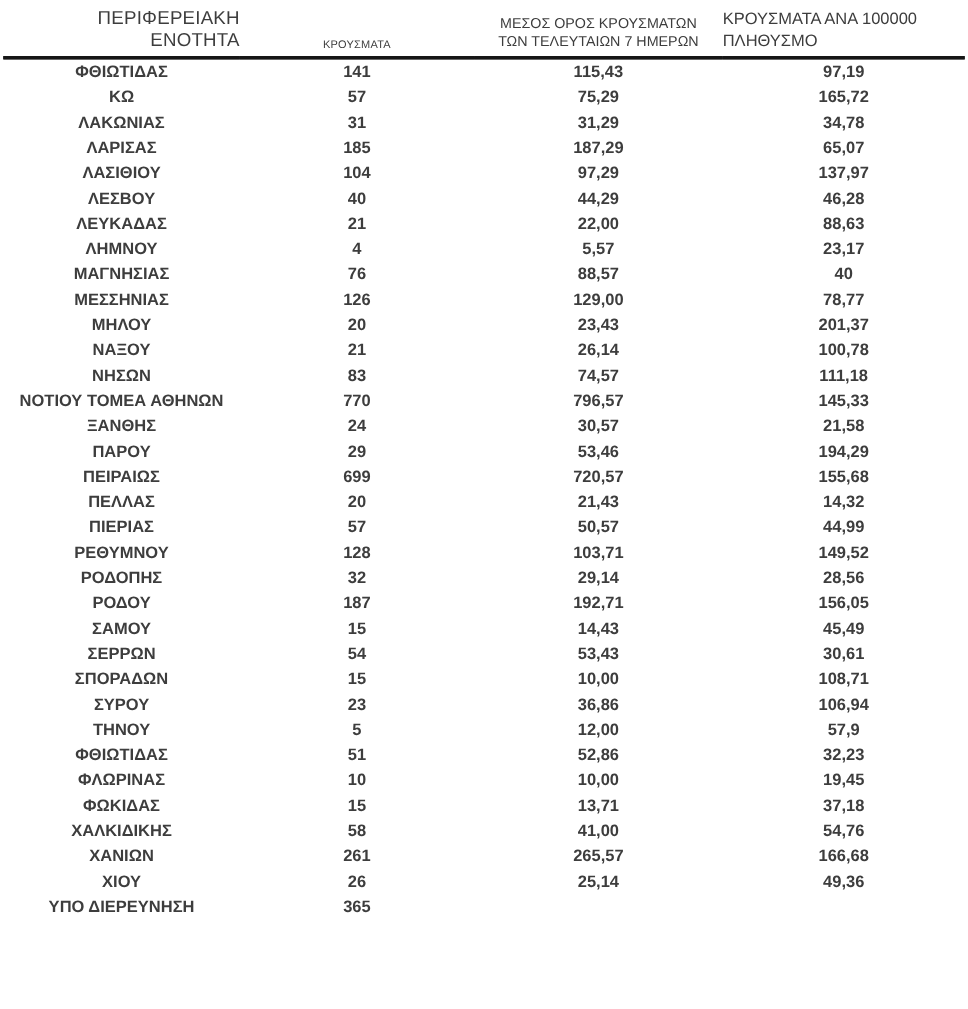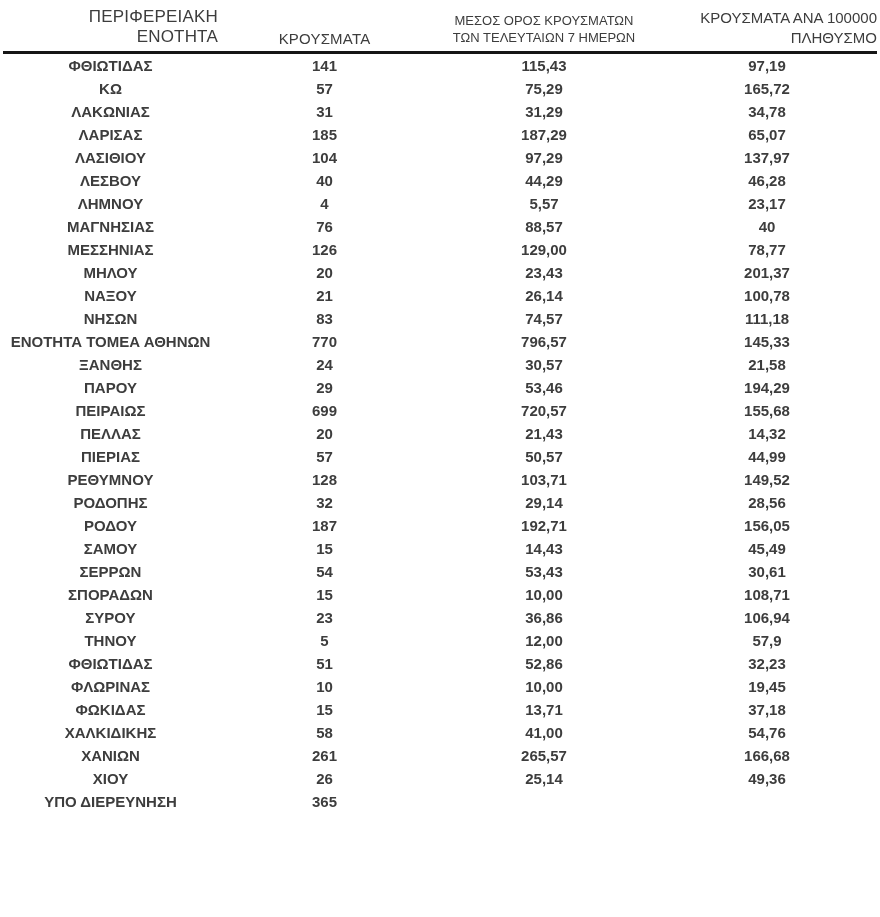--- a/index.html
+++ b/index.html
@@ -33,30 +33,30 @@
     border-bottom: 3px solid #161616;
   }
   th.h-region {
     text-align: right;
     padding-left: 4px;
     font-size: 17px;
     letter-spacing: 0.2px;
   }
   th.h-cases {
     text-align: center;
-    font-size: 15px;
+    font-size: 10px;
     letter-spacing: 0.2px;
   }
   th.h-avg7 {
     text-align: center;
     font-size: 13px;
     line-height: 1.35;
   }
   th.h-per100k {
-    text-align: right;
+    text-align: left;
     font-size: 15px;
     line-height: 1.3;
   }
   td {
     text-align: center;
     font-size: 15px;
     font-weight: 700;
     color: #3d3d3d;
     height: 23px;
     line-height: 23px;
@@ -121,20 +121,26 @@
           <td>97,29</td>
           <td>137,97</td>
         </tr>
         <tr>
           <td>ΛΕΣΒΟΥ</td>
           <td>40</td>
           <td>44,29</td>
           <td>46,28</td>
         </tr>
         <tr>
+          <td>ΛΕΥΚΑΔΑΣ</td>
+          <td>21</td>
+          <td>22,00</td>
+          <td>88,63</td>
+        </tr>
+        <tr>
           <td>ΛΗΜΝΟΥ</td>
           <td>4</td>
           <td>5,57</td>
           <td>23,17</td>
         </tr>
         <tr>
           <td>ΜΑΓΝΗΣΙΑΣ</td>
           <td>76</td>
           <td>88,57</td>
           <td>40</td>
@@ -157,21 +163,21 @@
           <td>26,14</td>
           <td>100,78</td>
         </tr>
         <tr>
           <td>ΝΗΣΩΝ</td>
           <td>83</td>
           <td>74,57</td>
           <td>111,18</td>
         </tr>
         <tr>
-          <td>ΕΝΟΤΗΤΑ ΤΟΜΕΑ ΑΘΗΝΩΝ</td>
+          <td>ΝΟΤΙΟΥ ΤΟΜΕΑ ΑΘΗΝΩΝ</td>
           <td>770</td>
           <td>796,57</td>
           <td>145,33</td>
         </tr>
         <tr>
           <td>ΞΑΝΘΗΣ</td>
           <td>24</td>
           <td>30,57</td>
           <td>21,58</td>
         </tr>

